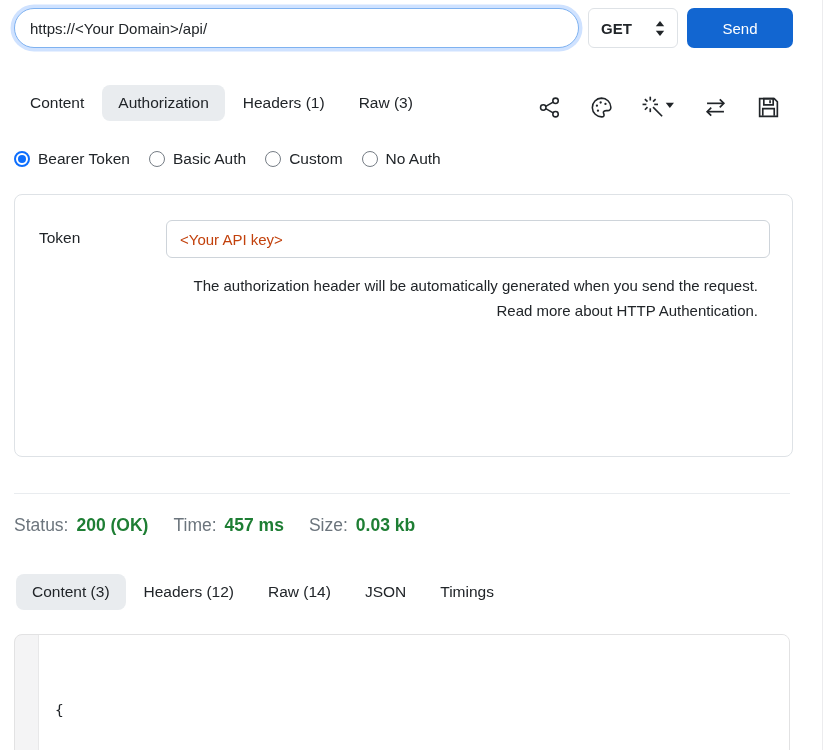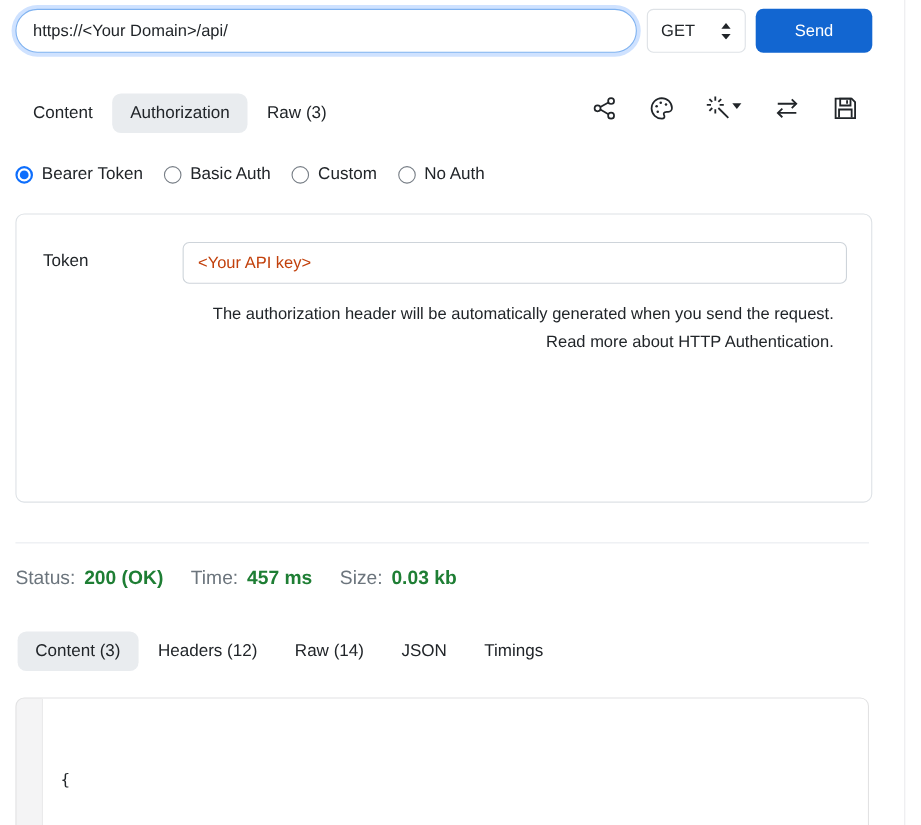--- a/index.html
+++ b/index.html
@@ -31,35 +31,35 @@
     border: 1px solid #dee2e6;
     border-radius: 6px;
     background: #fff;
     display: flex;
     align-items: center;
     justify-content: space-between;
     padding: 0 12px;
     font-size: 15px;
     cursor: pointer;
   }
-  .select-method { width: 90px; }
+  .select-method { width: 90px; font-weight: bold; }
   .select-region { width: 71px; }
   .send-btn {
     width: 106px;
     background: #1266d1;
     border: none;
     border-radius: 7px;
     color: #fff;
     font-size: 15px;
     font-family: "Liberation Sans", sans-serif;
     cursor: pointer;
   }
 
   
-  .tabs-row { display: flex; align-items: flex-start; margin-top: 37px; }
+  .tabs-row { display: flex; align-items: flex-end; margin-top: 37px; }
   .tab {
     padding: 9px 16px;
     font-size: 15.5px;
     border-radius: 8px;
     color: #212529;
     cursor: pointer;
     white-space: nowrap;
     margin-right: 2px;
   }
   .tab.active { background: #e9ecef; }
@@ -174,20 +174,21 @@
           <polygon points="5,15 9.2,9.8 0.8,9.8" fill="#212529"></polygon>
         </svg>
       </span>
     </div>
     <button class="send-btn">Send</button>
   </div>
 
   <div class="tabs-row">
     <div class="tab">Content</div>
     <div class="tab active">Authorization</div>
+    <div class="tab">Headers (1)</div>
     <div class="tab">Raw (3)</div>
 
     <div class="icon-group">
       <span class="icon-btn">
         <svg width="25" height="25" viewBox="0 0 24 24" fill="none" stroke="#212529" stroke-width="1.5">
           <circle cx="17.8" cy="5.6" r="2.6"></circle>
           <circle cx="6" cy="12" r="2.6"></circle>
           <circle cx="17.8" cy="18.4" r="2.6"></circle>
           <line x1="8.4" y1="10.9" x2="15.5" y2="6.9"></line>
           <line x1="8.4" y1="13.1" x2="15.5" y2="17.1"></line>

